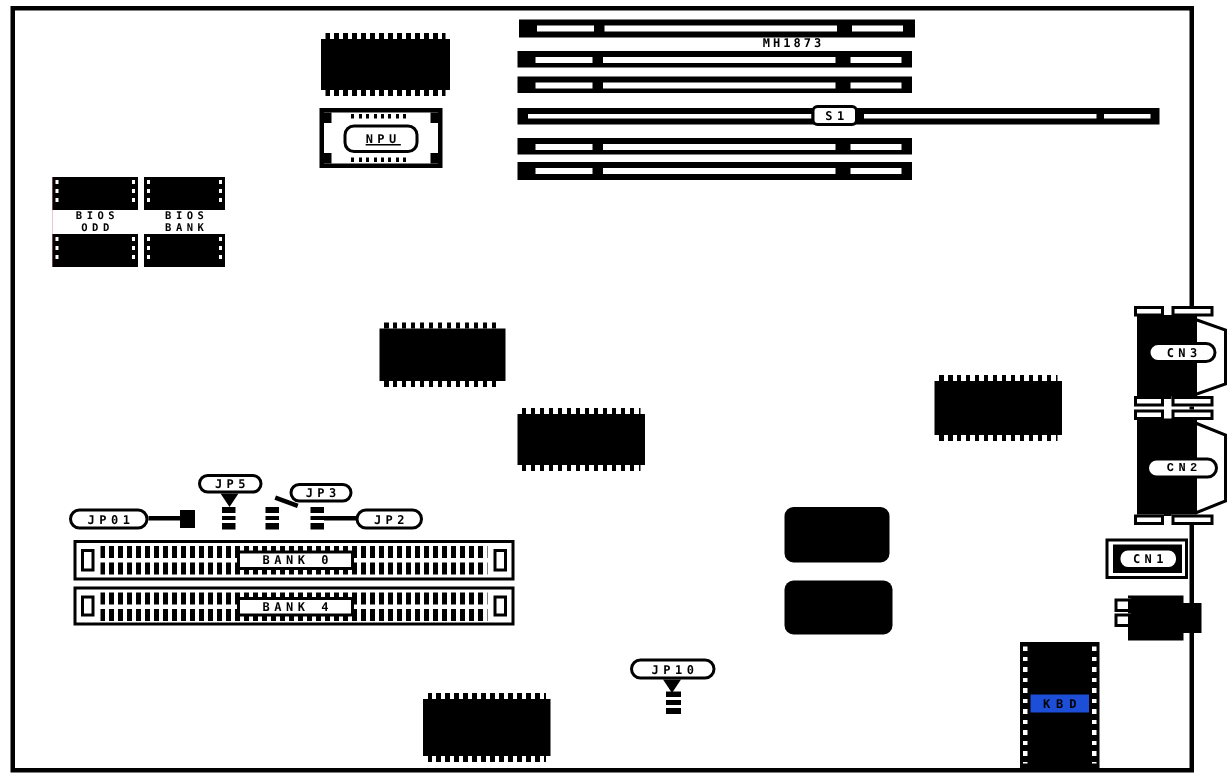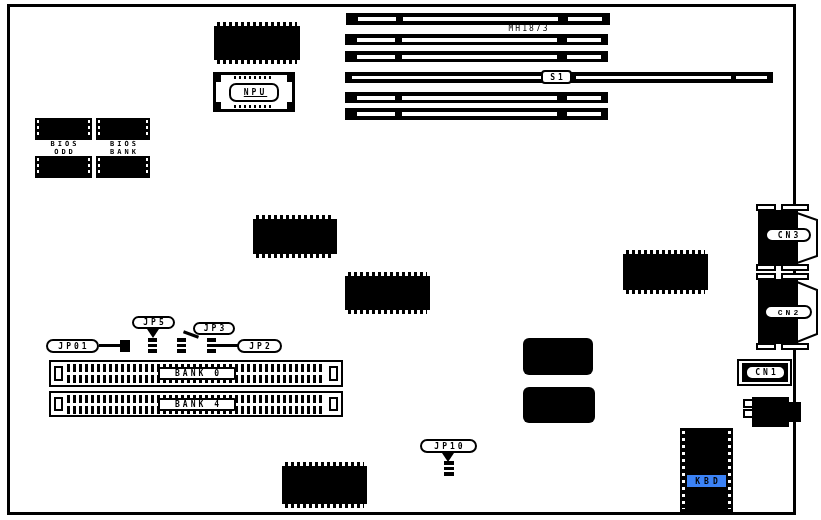--- a/index.html
+++ b/index.html
@@ -29,21 +29,21 @@
   .simm{border:2px solid #000;background:#fff;}
   .simm-row{position:absolute;left:16px;right:16px;height:8px;
         background:repeating-linear-gradient(90deg,#000 0 3px,transparent 3px 6px);}
   .simm-end{position:absolute;width:9px;top:4px;bottom:4px;background:#fff;border:2px solid #000;box-sizing:border-box;}
   .tab{background:#fff;border:2px solid #000;box-sizing:border-box;}
   .bios{background:#be185d;}
   .bios-band{position:absolute;left:0;right:0;top:22px;height:16px;background:#fff;display:flex;
         flex-direction:column;align-items:center;justify-content:center;font-size:7px;line-height:8px;
         font-weight:bold;letter-spacing:3px;text-indent:3px;}
   .bios-col{position:absolute;width:2px;background:repeating-linear-gradient(180deg,#fff 0 3px,transparent 3px 6px);}
-  .modeltext{font-size:8px;font-weight:normal;letter-spacing:2px;text-align:center;line-height:10px;}
+  .modeltext{font-size:8px;font-weight:bold;letter-spacing:2px;text-align:center;line-height:10px;}
 </style>
 </head>
 <body>
 
 <div class="stage">
 
   <div class="abs frame"></div>
 
   <div class="abs slot" style="left:346px;top:13px;width:264px;height:12px;">
     <div class="slit" style="left:12px;top:4px;width:38px;height:4px;"></div>
@@ -202,16 +202,16 @@
   <div class="abs pill" style="left:745px;top:365px;width:41px;height:15px;">CN1</div>
 
   <div class="abs blk" style="left:752px;top:397px;width:37px;height:30px;"></div>
   <div class="abs blk" style="left:786px;top:402px;width:15px;height:20px;"></div>
   <div class="abs tab" style="left:743px;top:399px;width:11px;height:9px;"></div>
   <div class="abs tab" style="left:743px;top:409px;width:11px;height:9px;"></div>
 
   <div class="abs blk" style="left:680px;top:428px;width:53px;height:84px;">
     <div class="vpins" style="left:2px;"></div>
     <div class="vpins" style="right:2px;"></div>
-    <div class="abs" style="left:7px;top:35px;width:39px;height:12px;background:#3b82f6;display:flex;align-items:center;justify-content:center;font-size:8px;font-weight:bold;letter-spacing:4px;text-indent:4px;margin-top:12px;">KBD</div>
+    <div class="abs" style="left:7px;top:35px;width:39px;height:12px;background:#1d4ed8;display:flex;align-items:center;justify-content:center;font-size:8px;font-weight:bold;letter-spacing:4px;text-indent:4px;">KBD</div>
   </div>
 
 </div>
 
 </body></html>

